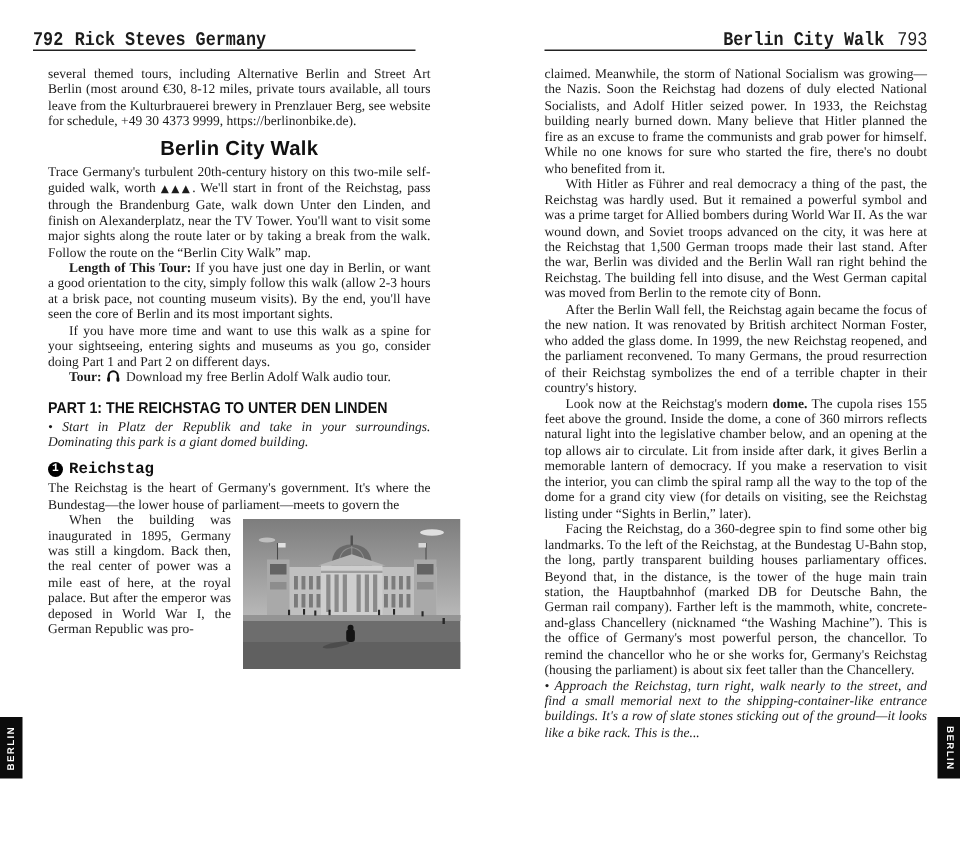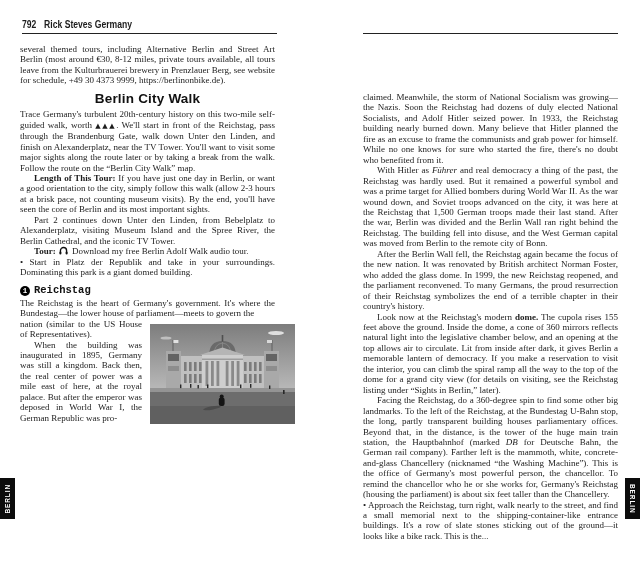--- a/index.html
+++ b/index.html
@@ -5,52 +5,52 @@
   html,body{margin:0;padding:0;}
   body{
     width:640px;height:568px;background:#ffffff;position:relative;overflow:hidden;
     font-family:"Liberation Serif",serif;color:#1c1c1c;
   }
   .page{position:absolute;top:0;width:320px;height:568px;}
   .page-left{left:0;}
   .page-right{left:320px;}
 
   
-  .page-header{position:absolute;top:19px;font-family:Liberation Sans, sans-serif;
-    font-size:10px;white-space:nowrap;}
+  .page-header{position:absolute;top:19px;font-family:Liberation Mono, monospace;
+    font-size:13px;white-space:nowrap;}
   .page-left .page-header{left:22px;width:255px;text-align:left;}
   .page-right .page-header{left:43px;width:255px;text-align:right;}
   .cond{display:inline-block;transform:scaleX(0.86);white-space:nowrap;}
   .page-left .cond{transform-origin:0 50%;}
   .page-right .cond{transform-origin:100% 50%;}
   .pagenum{font-weight:bold;}
   .runhead{font-weight:bold;}
   .page-left .runhead{margin-left:9px;font-weight:bold;}
   .page-right .pagenum{margin-left:10px;font-weight:normal;}
   .header-rule{position:absolute;top:33px;height:0;border-top:1px solid #222;}
   .page-left .header-rule{left:22px;width:255px;}
   .page-right .header-rule{left:43px;width:255px;}
 
   
   .content{position:absolute;top:44px;width:255px;text-align:justify;
     font-size:9px;line-height:10.45px;hyphens:auto;-webkit-hyphens:auto;}
-  .page-left .content{left:20px;}
-  .page-right .content{left:43px;margin-top:48px;}
+  .page-left .content{left:32px;}
+  .page-right .content{left:43px;}
   .content p{margin:0;}
   p.indent{text-indent:14px;}
-  .it{font-style:italic;}
+  .it{}
   .bd{font-weight:bold;}
 
   .chapter-title{margin:8px 0 5px 0;text-align:center;
     font-family:"Liberation Sans",sans-serif;font-weight:bold;font-size:13.5px;
     letter-spacing:0.2px;color:#111;}
   .part-heading{margin:10px 0 2px 0;font-family:"Liberation Sans",sans-serif;
     font-weight:bold;font-size:10.5px;color:#111;text-align:left;}
   .cond-l{display:inline-block;transform:scaleX(0.9);transform-origin:0 50%;white-space:nowrap;}
-  .direction{line-height:10.3px;}
+  .direction{font-style:italic;line-height:10.3px;}
   .stop-heading{margin:8px 0 2px 0;font-family:Liberation Mono, monospace;
     font-weight:bold;font-size:10.5px;color:#111;text-align:left;}
   .stop-num{display:inline-block;width:10px;height:10px;border-radius:50%;
     background:#000;color:#fff;font-size:7.5px;line-height:10px;text-align:center;
     margin-right:4px;vertical-align:0.5px;}
   .tri{font-family:"DejaVu Sans",sans-serif;font-size:7px;letter-spacing:0.5px;}
   .hp-icon{vertical-align:-1px;margin:0 2px 0 3px;}
 
   
   .photo{float:right;width:145px;height:100px;margin:5px -20px 3px 8px;}
@@ -79,30 +79,31 @@
 
   <div class="content">
     <p>several themed tours, including Alternative Berlin and Street Art Berlin (most around €30, 8-12 miles, private tours available, all tours leave from the Kulturbrauerei brewery in Prenzlauer Berg, see website for schedule, +49 30 4373 9999, https://berlinonbike.de).</p>
 
     <h1 class="chapter-title">Berlin City Walk</h1>
 
     <p><span>Trace Germany's turbulent 20th-century history on this two-mile self-guided walk, worth </span><span class="tri">▲▲▲</span><span>. We'll start in front of the Reichstag, pass through the Brandenburg Gate, walk down Unter den Linden, and finish on Alexanderplatz, near the TV Tower. You'll want to visit some major sights along the route later or by taking a break from the walk. Follow the route on the “Berlin City Walk” map.</span></p>
 
     <p class="indent"><span class="bd">Length of This Tour:</span><span> If you have just one day in Berlin, or want a good orientation to the city, simply follow this walk (allow 2-3 hours at a brisk pace, not counting museum visits). By the end, you'll have seen the core of Berlin and its most important sights.</span></p>
 
-
-
-    <p class="indent">Part 2 continues down Unter den Linden, from Bebelplatz to Alexanderplatz, visiting Museum Island and the Spree River, the Berlin Cathedral, and the iconic TV Tower.</p>
+    <p class="indent">If you have more time and want to use this walk as a spine for your sightseeing, entering sights and museums as you go, consider doing Part 1 and Part 2 on different days.</p>
+
+
 
     <p class="indent"><span class="bd">Tour:</span><svg class="hp-icon" width="9" height="9" viewBox="0 0 10 10">
           <path d="M1.6 8.6 V5.1 a3.4 3.4 0 0 1 6.8 0 V8.6" fill="none" stroke="#111" stroke-width="1.5"></path>
           <rect x="0.5" y="6.2" width="2.1" height="3.3" rx="0.9" fill="#111"></rect>
           <rect x="7.4" y="6.2" width="2.1" height="3.3" rx="0.9" fill="#111"></rect>
         </svg><span> Download my free Berlin Adolf Walk audio tour.</span></p>
 
+    <h2 class="part-heading"><span class="cond-l">PART 1: THE REICHSTAG TO UNTER DEN LINDEN</span></h2>
 
     <p class="direction">• Start in Platz der Republik and take in your surroundings. Dominating this park is a giant domed building.</p>
 
     <h3 class="stop-heading"><span class="stop-num">1</span><span>Reichstag</span></h3>
 
     <p>The Reichstag is the heart of Germany's government. It's where the Bundestag—the lower house of parliament—meets to govern the</p>
 
     <div class="photo">
       <svg viewBox="0 0 145 100">
         <defs>
@@ -178,32 +179,36 @@
           <rect x="119" y="61.5" width="1.4" height="3.4"></rect>
             <rect x="133" y="66" width="1.6" height="4"></rect>
         </g>
 
         <ellipse cx="62" cy="84" rx="9" ry="1.7" fill="#4c4c4c" transform="rotate(-10 62 84)"></ellipse>
         <circle cx="71.7" cy="72.5" r="2" fill="#141414"></circle>
         <rect x="68.8" y="73.5" width="5.8" height="8.5" rx="2.2" fill="#141414"></rect>
       </svg>
     </div>
 
-    <p>nation (similar to the US House of Representatives).</p>
 
     <p class="indent">When the building was inaugurated in 1895, Germany was still a kingdom. Back then, the real center of power was a mile east of here, at the royal palace. But after the emperor was deposed in World War I, the German Republic was pro-</p>
   </div>
 
   <div class="tab tab-left">
     <span>BERLIN</span>
   </div>
 </div>
 
 <div class="page page-right">
 
+  <div class="page-header">
+    <span class="cond">
+      <span class="runhead">Berlin City Walk</span><span class="pagenum">793</span>
+    </span>
+  </div>
   <div class="header-rule"></div>
 
   <div class="content">
     <p>claimed. Meanwhile, the storm of National Socialism was growing—the Nazis. Soon the Reichstag had dozens of duly elected National Socialists, and Adolf Hitler seized power. In 1933, the Reichstag building nearly burned down. Many believe that Hitler planned the fire as an excuse to frame the communists and grab power for himself. While no one knows for sure who started the fire, there's no doubt who benefited from it.</p>
 
     <p class="indent"><span>With Hitler as </span><span class="it">Führer</span><span> and real democracy a thing of the past, the Reichstag was hardly used. But it remained a powerful symbol and was a prime target for Allied bombers during World War II. As the war wound down, and Soviet troops advanced on the city, it was here at the Reichstag that 1,500 German troops made their last stand. After the war, Berlin was divided and the Berlin Wall ran right behind the Reichstag. The building fell into disuse, and the West German capital was moved from Berlin to the remote city of Bonn.</span></p>
 
     <p class="indent">After the Berlin Wall fell, the Reichstag again became the focus of the new nation. It was renovated by British architect Norman Foster, who added the glass dome. In 1999, the new Reichstag reopened, and the parliament reconvened. To many Germans, the proud resurrection of their Reichstag symbolizes the end of a terrible chapter in their country's history.</p>
 
     <p class="indent"><span>Look now at the Reichstag's modern </span><span class="bd">dome.</span><span> The cupola rises 155 feet above the ground. Inside the dome, a cone of 360 mirrors reflects natural light into the legislative chamber below, and an opening at the top allows air to circulate. Lit from inside after dark, it gives Berlin a memorable lantern of democracy. If you make a reservation to visit the interior, you can climb the spiral ramp all the way to the top of the dome for a grand city view (for details on visiting, see the Reichstag listing under “Sights in Berlin,” later).</span></p>

